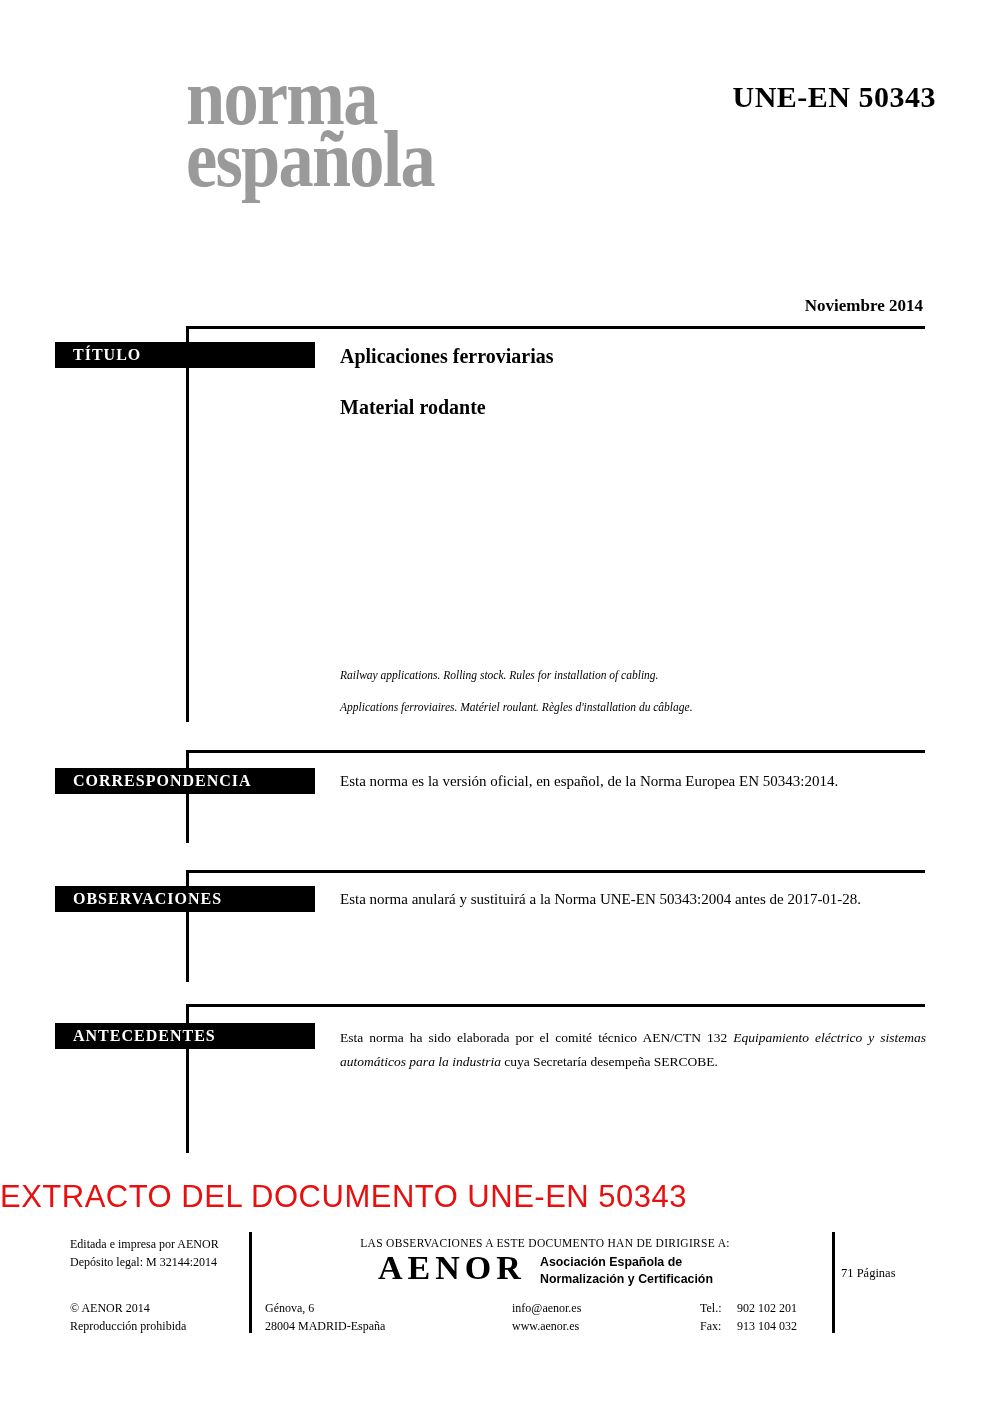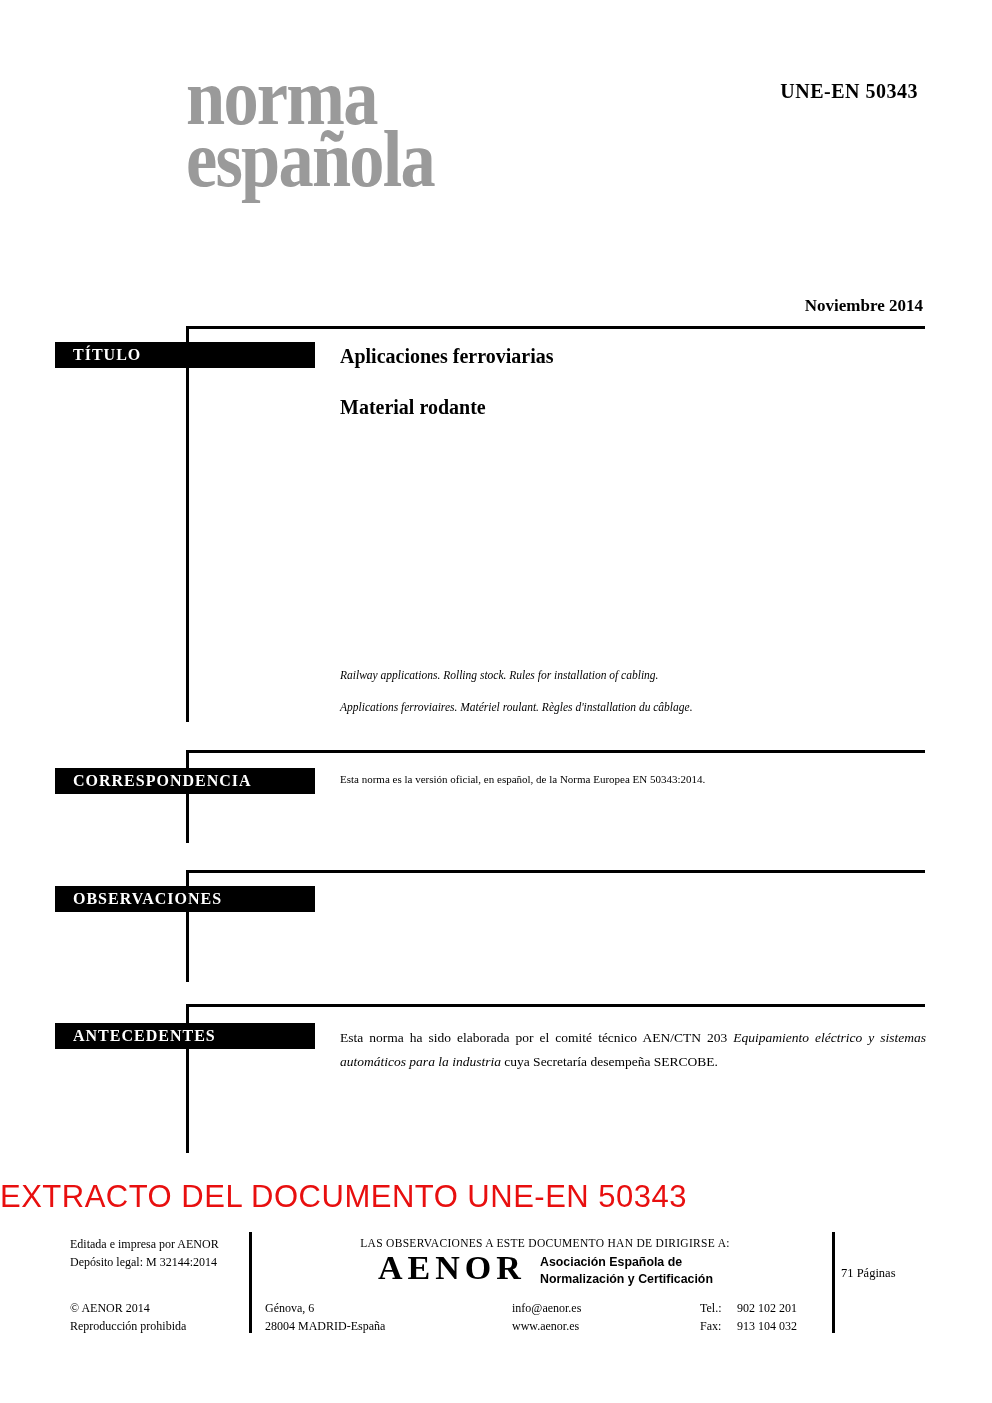--- a/index.html
+++ b/index.html
@@ -18,41 +18,41 @@
   }
   
   .brand{
     position:absolute;left:186px;top:66px;
     font-weight:bold;color:var(--brand-gray);
     font-size:80px;line-height:62px;
     letter-spacing:-2px;
     transform:scaleX(0.88);transform-origin:left top;
   }
   .doc-code{
-    position:absolute;right:74px;top:80px;
-    font-weight:bold;font-size:20px;letter-spacing:0.5px;
+    position:absolute;right:56px;top:80px;
+    font-weight:bold;font-size:30px;letter-spacing:0.5px;
   }
   .date{
     position:absolute;right:69px;top:296px;
     font-weight:bold;font-size:17px;
   }
   
   .hrule{position:absolute;left:187px;width:738px;height:3px;background:#000;}
   .vseg{position:absolute;left:186px;width:3px;background:#000;}
   
   .label-box{
     position:absolute;left:55px;width:260px;height:26px;
     background:#000;color:#fff;
     font-weight:bold;font-size:16px;line-height:26px;
     padding-left:18px;letter-spacing:1px;
   }
   
   .title-line{position:absolute;left:340px;font-weight:bold;font-size:20px;white-space:nowrap;}
   .trans-line{position:absolute;left:340px;font-style:italic;font-size:11.5px;white-space:nowrap;}
-  .body-line{position:absolute;left:340px;font-size:11px;white-space:nowrap;}
+  .body-line{position:absolute;left:340px;font-size:15px;white-space:nowrap;}
   .body-block{
     position:absolute;left:340px;width:586px;
     font-size:13.5px;line-height:23.5px;
     text-align:justify;
   }
   .body-block .it{font-style:italic;}
   
   .extract{
     position:absolute;left:0;top:1179px;width:992px;
     text-align:left;
@@ -114,22 +114,23 @@
   <div class="label-box" style="top:886px;">OBSERVACIONES</div>
   <div class="label-box" style="top:1023px;">ANTECEDENTES</div>
 
   <div class="title-line" style="top:345px;">Aplicaciones ferroviarias</div>
   <div class="title-line" style="top:396px;">Material rodante</div>
   <div class="trans-line" style="top:669px;">Railway applications. Rolling stock. Rules for installation of cabling.</div>
   <div class="trans-line" style="top:701px;">Applications ferroviaires. Matériel roulant. Règles d'installation du câblage.</div>
 
   <div class="body-line" style="top:773px;">Esta norma es la versión oficial, en español, de la Norma Europea EN 50343:2014.</div>
 
+  <div class="body-line" style="top:891px;">Esta norma anulará y sustituirá a la Norma UNE-EN 50343:2004 antes de 2017-01-28.</div>
 
-  <div class="body-block" style="top:1026px;"><span>Esta norma ha sido elaborada por el comité técnico AEN/CTN 203 </span><span class="it">Equipamiento eléctrico y sistemas automáticos para la industria</span><span> cuya Secretaría desempeña SERCOBE.</span></div>
+  <div class="body-block" style="top:1026px;"><span>Esta norma ha sido elaborada por el comité técnico AEN/CTN 132 </span><span class="it">Equipamiento eléctrico y sistemas automáticos para la industria</span><span> cuya Secretaría desempeña SERCOBE.</span></div>
 
   <div class="extract">EXTRACTO DEL DOCUMENTO UNE-EN 50343</div>
 
   <div class="f-left-top footer-small">
     <div>Editada e impresa por AENOR</div>
     <div>Depósito legal: M 32144:2014</div>
   </div>
   <div class="f-left-bottom footer-small">
     <div>© AENOR 2014</div>
     <div>Reproducción prohibida</div>

